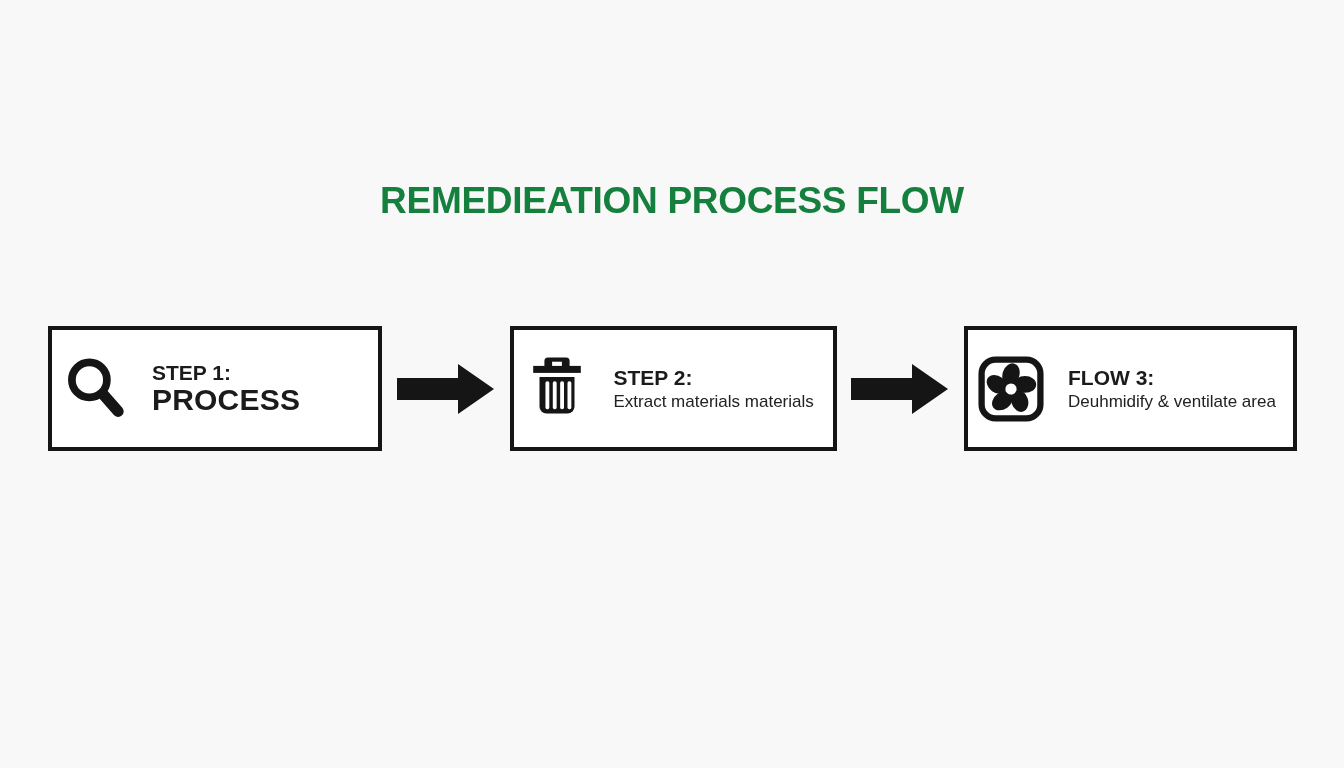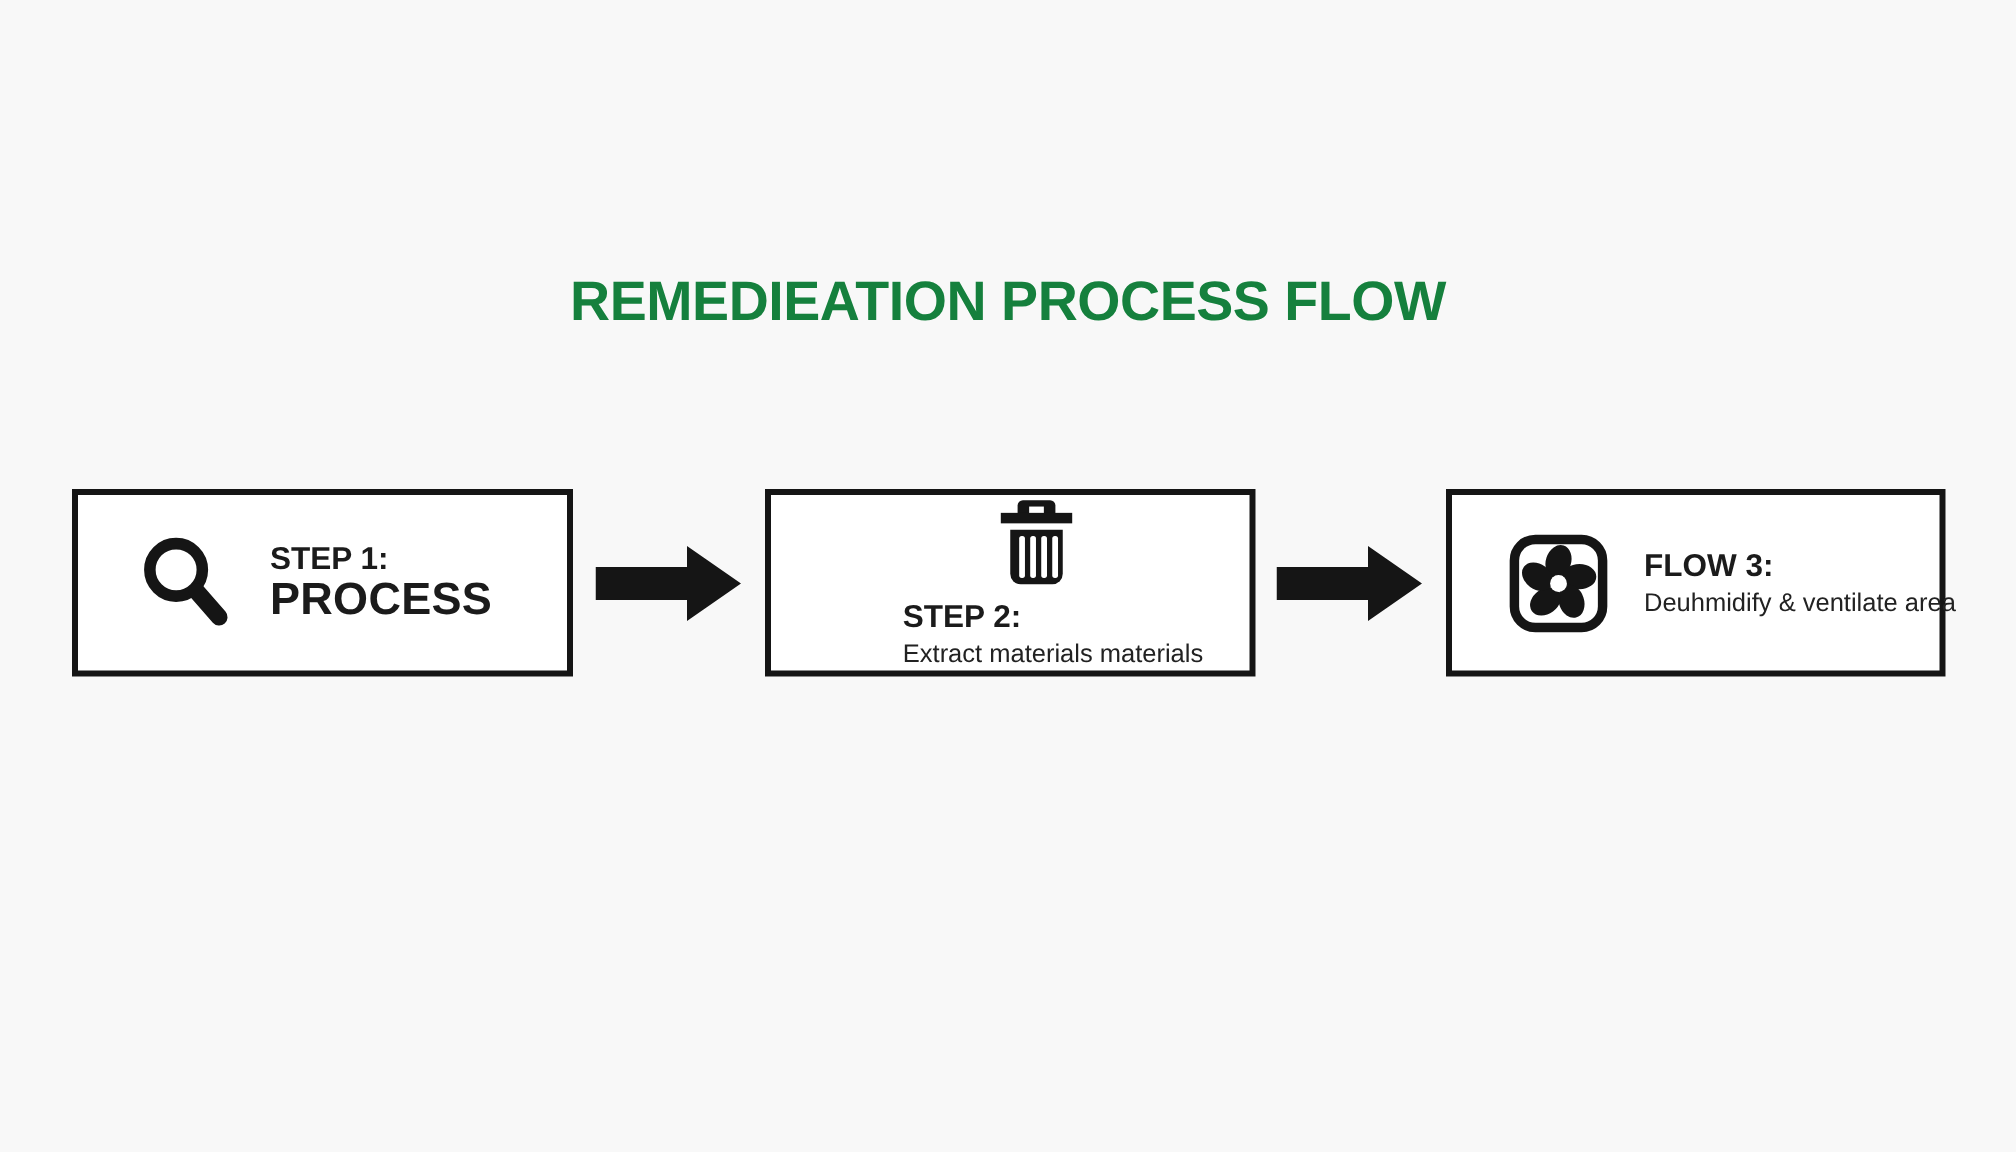--- a/index.html
+++ b/index.html
@@ -33,24 +33,24 @@
     align-items: center;
     justify-content: space-between;
   }
   .step-box {
     box-sizing: border-box;
     height: 125px;
     background: #ffffff;
     border: 4px solid #151515;
     display: flex;
     align-items: center;
-    padding-left: 36px;
+    padding-left: 8px;
   }
   .step-box.box-1 { width: 334px; }
-  .step-box.box-2 { width: 327px; flex-direction: column; }
+  .step-box.box-2 { width: 327px; }
   .step-box.box-3 { width: 333px; }
   .step-icon {
     width: 70px;
     height: 70px;
     flex: 0 0 auto;
   }
   .step-icon svg { display: block; width: 100%; height: 100%; }
   .step-text { margin-left: 22px; }
   .step-label {
     font-size: 21px;

